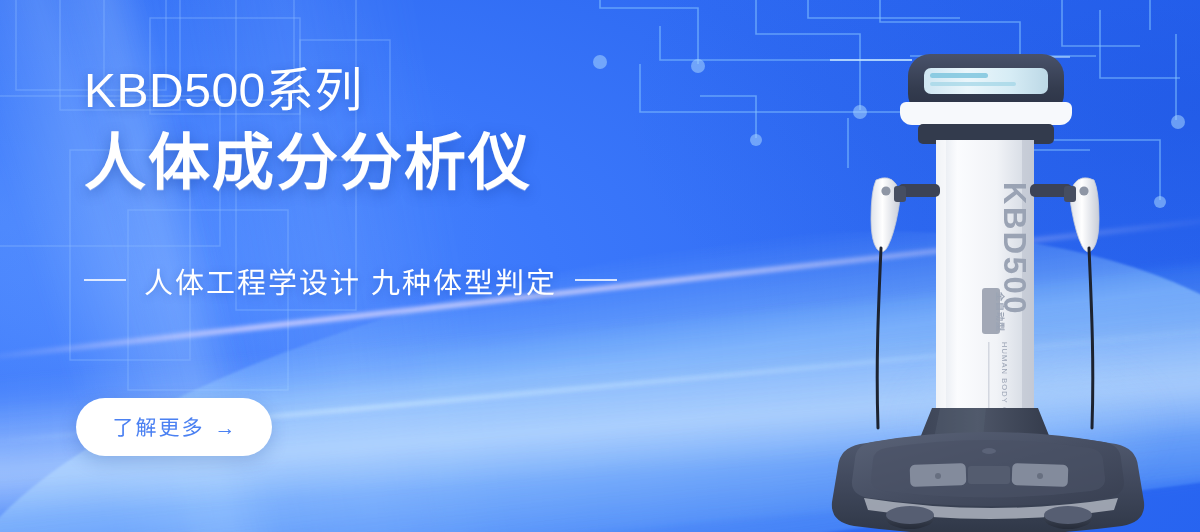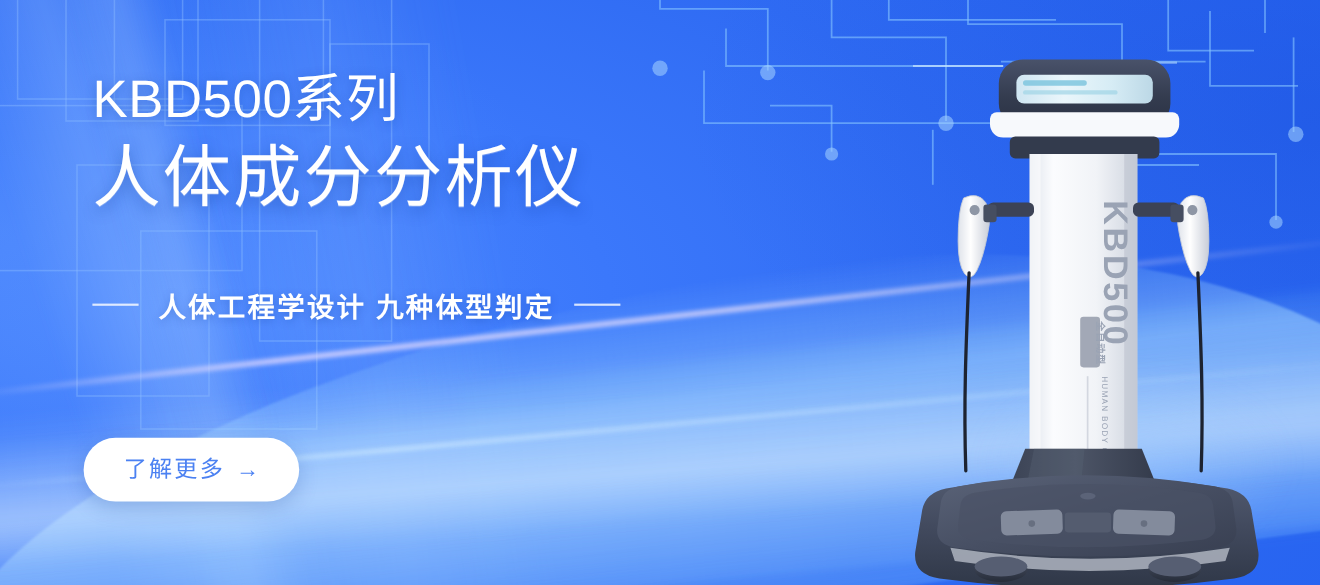--- a/index.html
+++ b/index.html
@@ -90,35 +90,35 @@
   .copy{position:absolute;left:84px;top:66px;width:620px;}
 
   .eyebrow{
     font-size:48px;font-weight:300;color:#ffffff;letter-spacing:.5px;
     line-height:1.05;margin:0;
     text-shadow:0 2px 10px rgba(10,50,140,.30);
     white-space:nowrap;
   }
   .headline{
     margin:14px 0 0 0;
-    font-size:62px;font-weight:400;color:#ffffff;
+    font-size:62px;font-weight:700;color:#ffffff;
     letter-spacing:2px;line-height:1.08;white-space:nowrap;
     text-shadow:0 4px 14px rgba(12,52,150,.42), 0 1px 0 rgba(255,255,255,.35);
   }
 
   .subline{
     margin:62px 0 0 0;display:flex;align-items:center;gap:18px;
     white-space:nowrap;
   }
   .dash{
     display:block;width:42px;height:2px;flex:none;
     background:rgba(255,255,255,.80);
   }
   .sub-text{
-    font-size:25px;font-weight:700;color:#ffffff;letter-spacing:2px;
+    font-size:29px;font-weight:400;color:#ffffff;letter-spacing:2px;
     text-shadow:0 2px 8px rgba(10,50,140,.28);
   }
 
   .cta{
     position:absolute;left:76px;top:398px;
     display:inline-flex;align-items:center;justify-content:center;gap:10px;
     min-width:196px;height:58px;padding:12px 30px;
     background:#ffffff;border:none;border-radius:34px;cursor:pointer;
     box-shadow:0 6px 18px rgba(16,58,150,.22);
     font-family:"Liberation Sans","DejaVu Sans",sans-serif;

